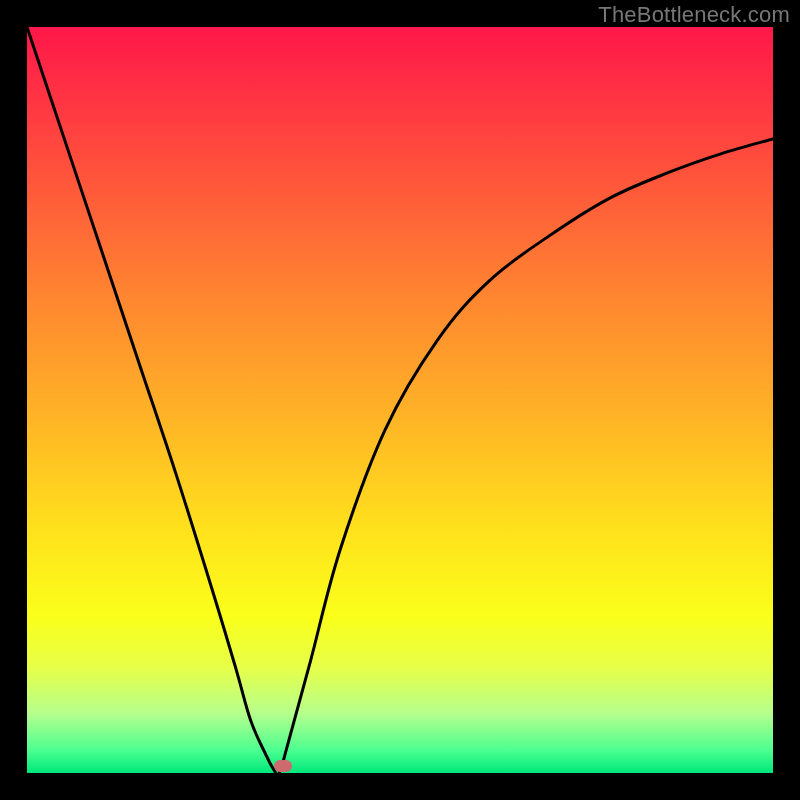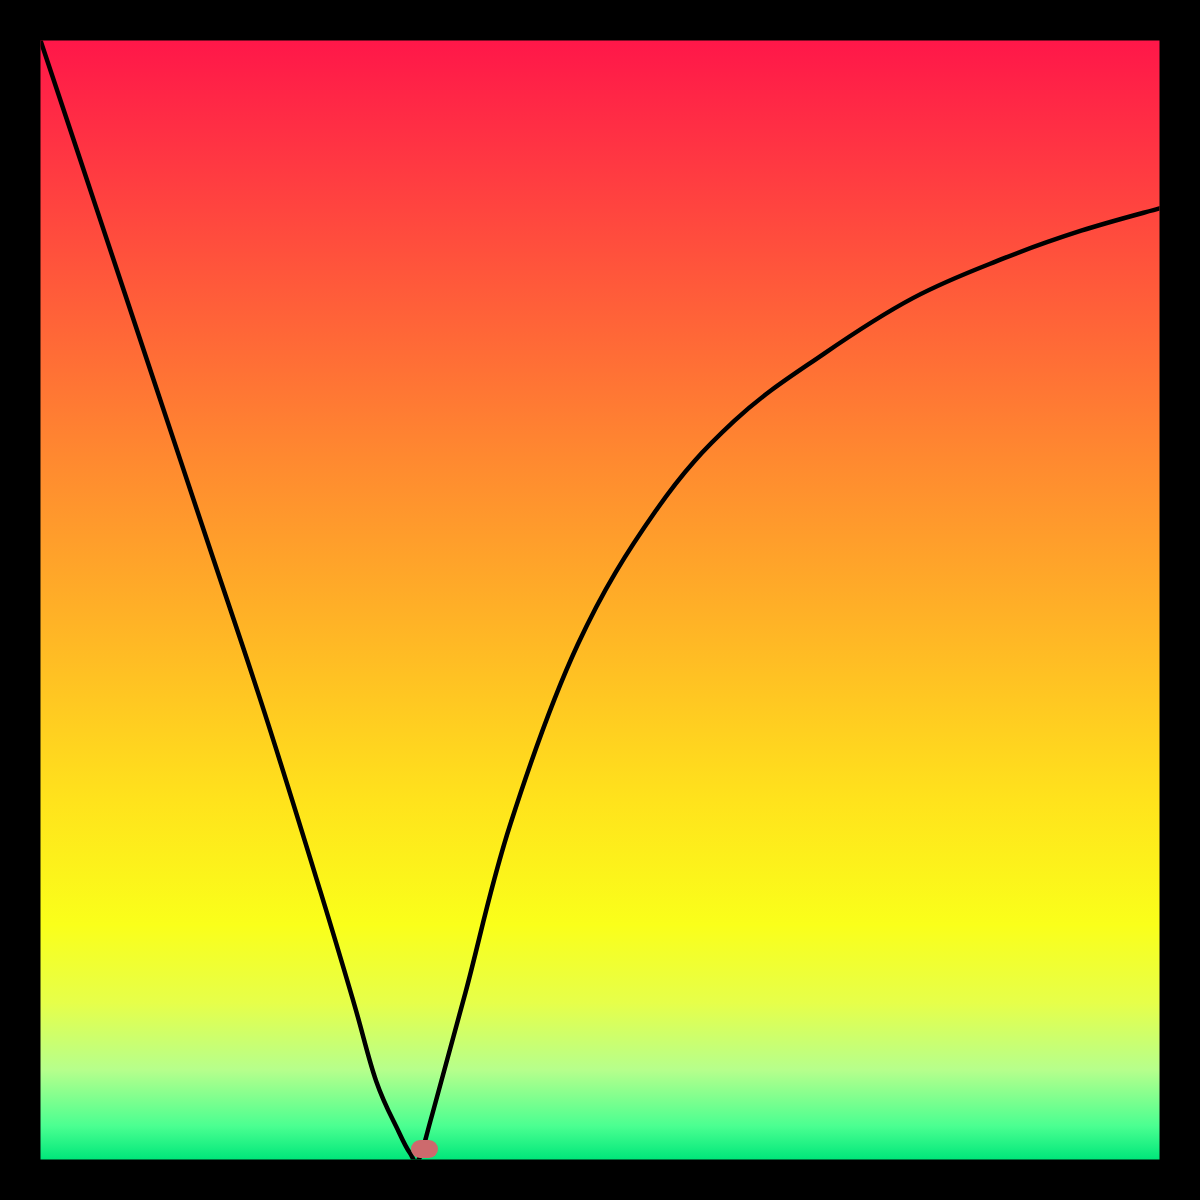--- a/index.html
+++ b/index.html
@@ -54,19 +54,20 @@
     border-radius: 6px;
     background: #cd6a6d;
     z-index: 3;
     transform: translate(-50%, -50%);
   }
 </style>
 </head>
 <body>
 
 <div class="outer">
+  <div class="watermark">TheBottleneck.com</div>
   <div class="plot">
     <svg class="curve" viewBox="0 0 746 746" preserveAspectRatio="none">
       <path id="curve-path" fill="none" stroke="#000000" stroke-width="3" stroke-linecap="round" d="M 0.00 0.00 C 6.71 20.14, 23.87 71.62, 37.30 111.90 C 50.73 152.18, 61.17 183.52, 74.60 223.80 C 88.03 264.08, 98.47 295.42, 111.90 335.70 C 125.33 375.98, 135.77 405.97, 149.20 447.60 C 162.63 489.23, 175.76 532.05, 186.50 566.96 C 197.24 601.87, 202.17 618.73, 208.88 641.56 C 215.59 664.39, 218.43 678.34, 223.80 693.78 C 229.17 709.22, 234.69 718.76, 238.72 727.35 C 242.75 735.94, 243.76 738.17, 246.18 741.52 C 248.60 744.88, 249.46 750.57, 252.15 746.00 C 254.83 741.43, 255.46 736.30, 261.10 716.16 C 266.74 696.02, 274.08 669.01, 283.48 634.10 C 292.88 599.19, 299.89 563.83, 313.32 522.20 C 326.75 480.57, 340.62 440.44, 358.08 402.84 C 375.54 365.24, 391.50 340.18, 410.30 313.32 C 429.10 286.46, 442.38 272.44, 462.52 253.64 C 482.66 234.84, 500.72 223.65, 522.20 208.88 C 543.68 194.11, 560.40 182.99, 581.88 171.58 C 603.36 160.17, 621.42 153.53, 641.56 145.47 C 661.70 137.41, 674.98 132.86, 693.78 126.82 C 712.58 120.78, 736.60 114.59, 746.00 111.90"></path>
     </svg>
     <div id="marker" class="marker" style="left: 255.878px; top: 738.54px; background: rgb(205, 106, 109);"></div>
   </div>
 </div>
 
 </body></html>

